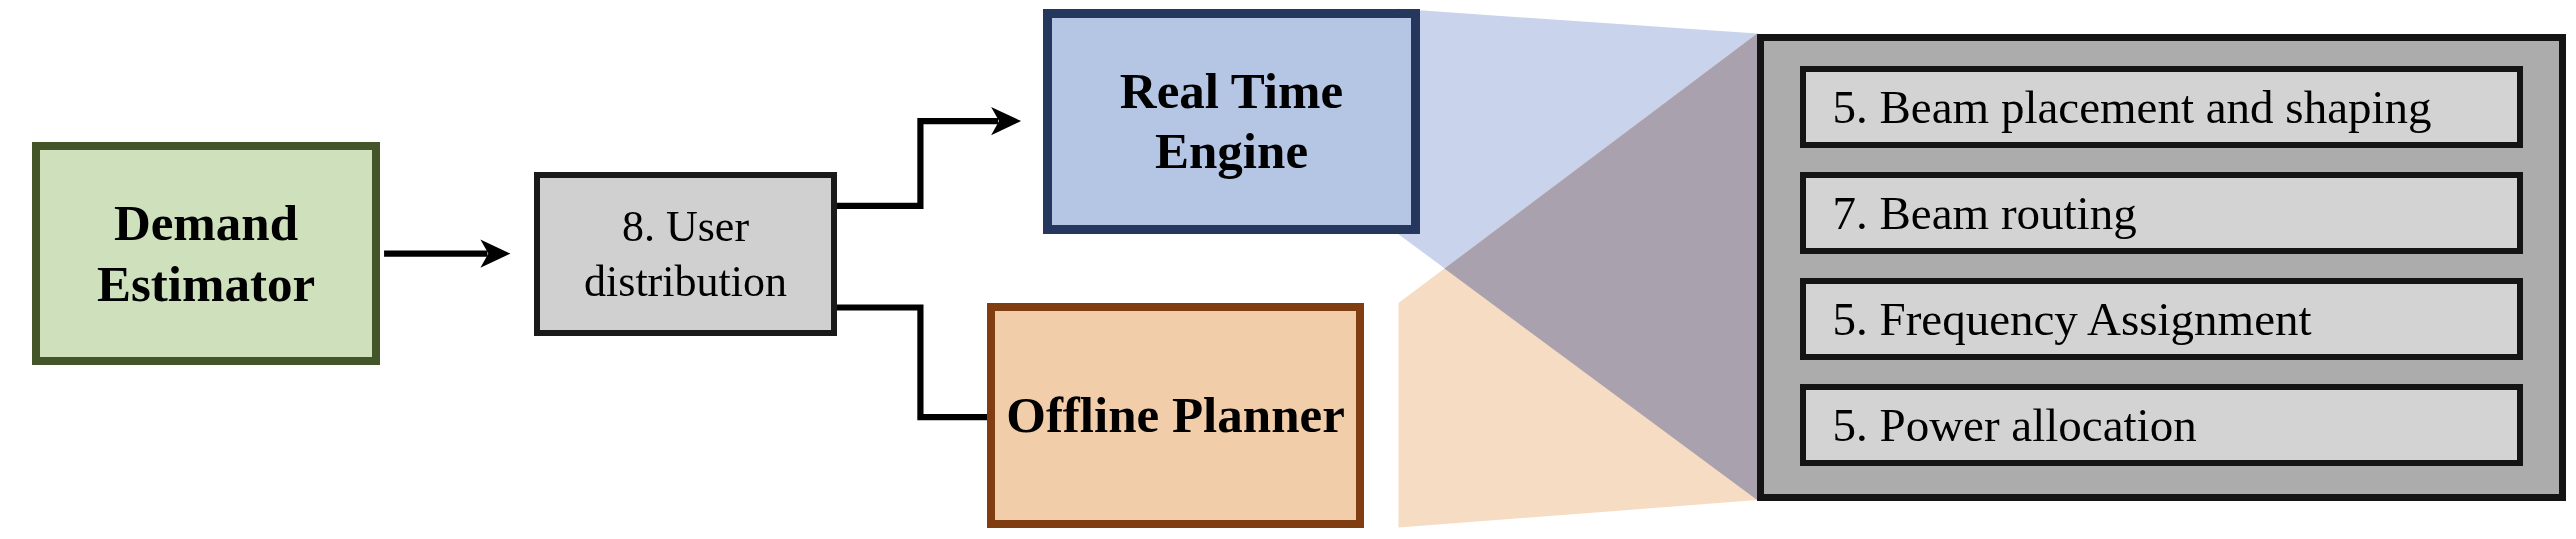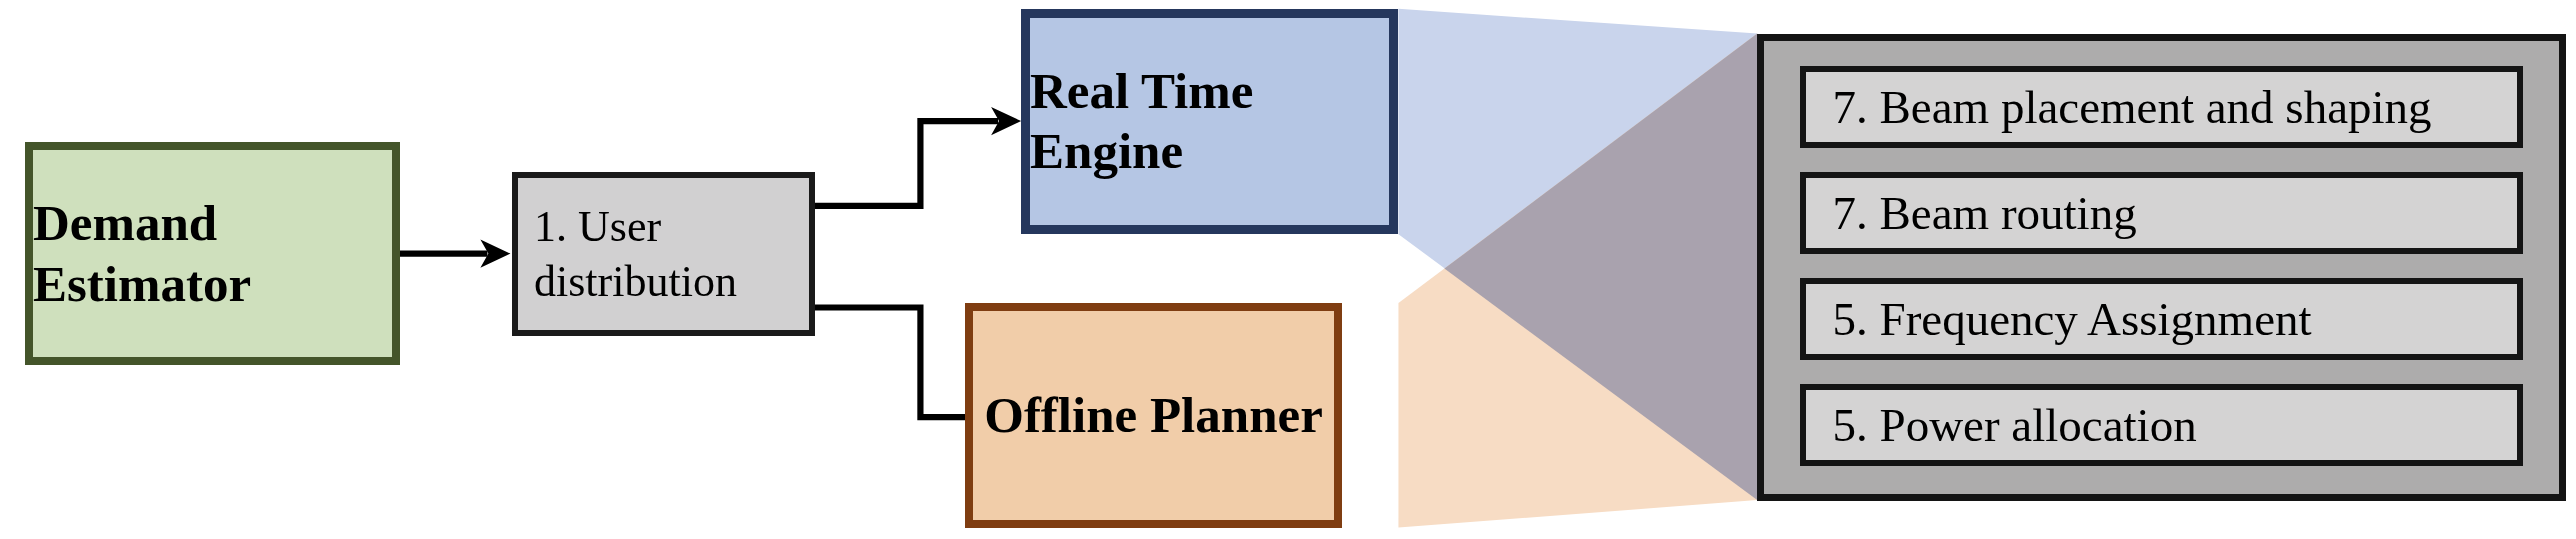--- a/index.html
+++ b/index.html
@@ -33,27 +33,29 @@
     stroke-linejoin: miter;
   }
   .arrowhead { fill: var(--connector); stroke: none; }
 
   .node {
     position: absolute;
     box-sizing: border-box;
     display: flex;
     align-items: center;
     justify-content: center;
+    text-align: center;
     font-weight: bold;
     font-size: 51px;
     line-height: 1.18;
+    margin-left: 22px;
   }
 
   .node-demand {
-    left: 25px; top: 142px; width: 375px; height: 223px;
+    left: 10px; top: 142px; width: 348px; height: 223px;
     background: var(--demand-fill);
     border: 8px solid var(--demand-border);
   }
 
   .node-userdist {
     left: 512px; top: 172px; width: 303px; height: 164px;
     background: var(--userdist-fill);
     border: 6.2px solid var(--userdist-border);
     font-weight: normal;
     font-size: 44px;
@@ -118,32 +120,32 @@
 
     <path class="connector" d="M 921 348 H 1041 V 472 H 1129"></path>
     <polygon class="arrowhead" points="1155,472 1121,456 1130,472 1121,488"></polygon>
   </svg>
 
   <div class="node node-demand">
     <span>Demand Estimator</span>
   </div>
 
   <div class="node node-userdist">
-    <span>1. User distribution</span>
+    <span>8. User distribution</span>
   </div>
 
   <div class="node node-rte">
     <span>Real Time Engine</span>
   </div>
 
   <div class="node node-offline">
     <span>Offline Planner</span>
   </div>
 
   <div class="task-panel">
-    <div class="task-item">7. Beam placement and shaping</div>
+    <div class="task-item">5. Beam placement and shaping</div>
     <div class="task-item">7. Beam routing</div>
     <div class="task-item">5. Frequency Assignment</div>
     <div class="task-item">5. Power allocation</div>
   </div>
 
 </div>
 
 
 </body></html>

